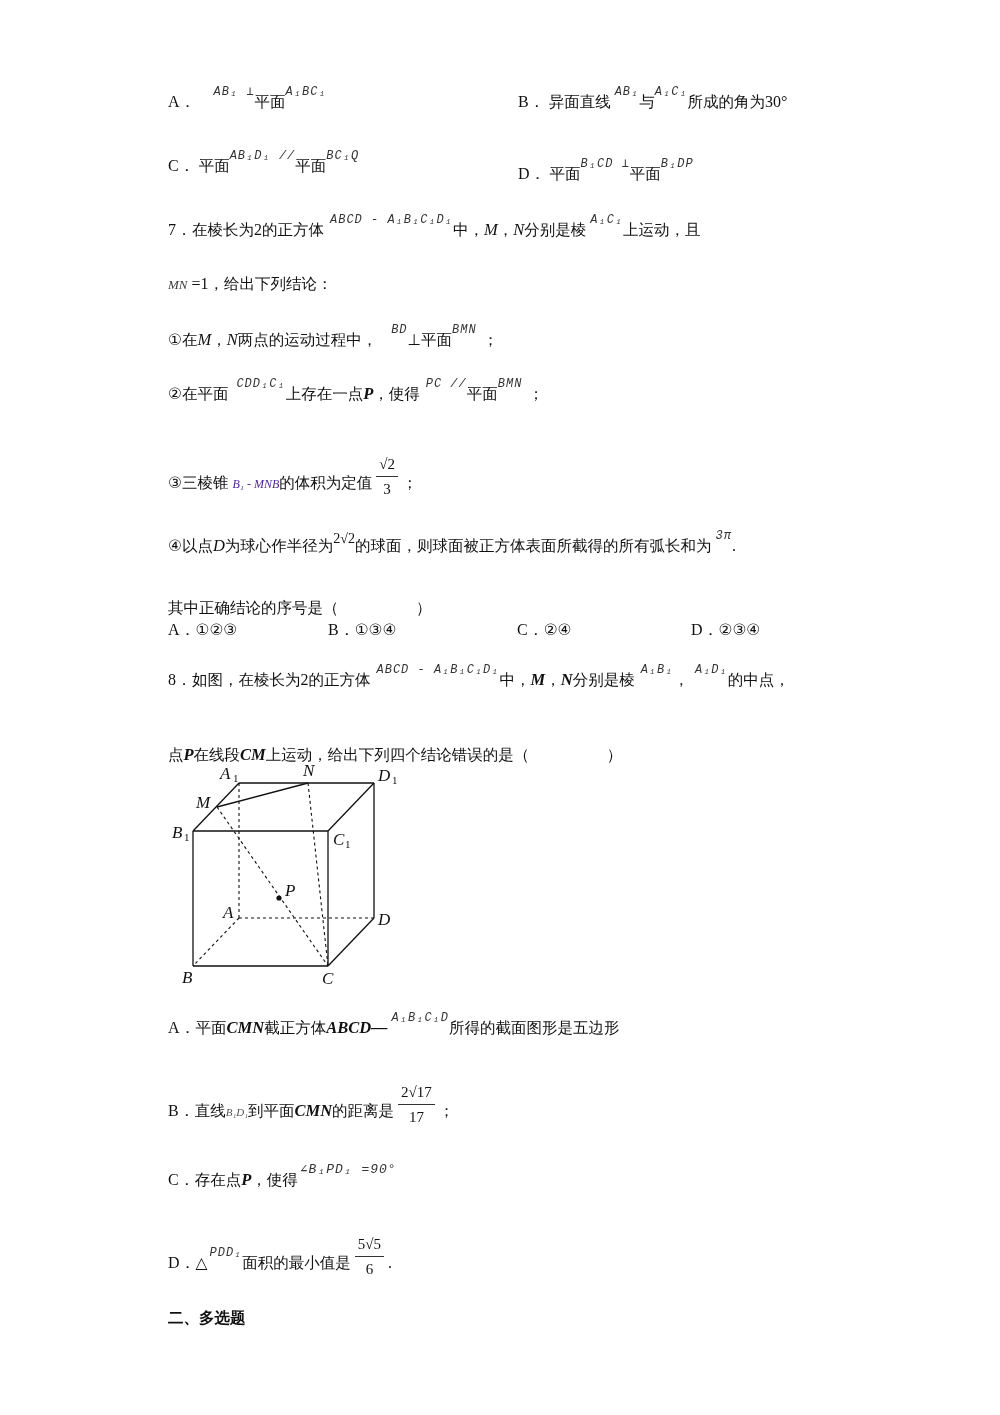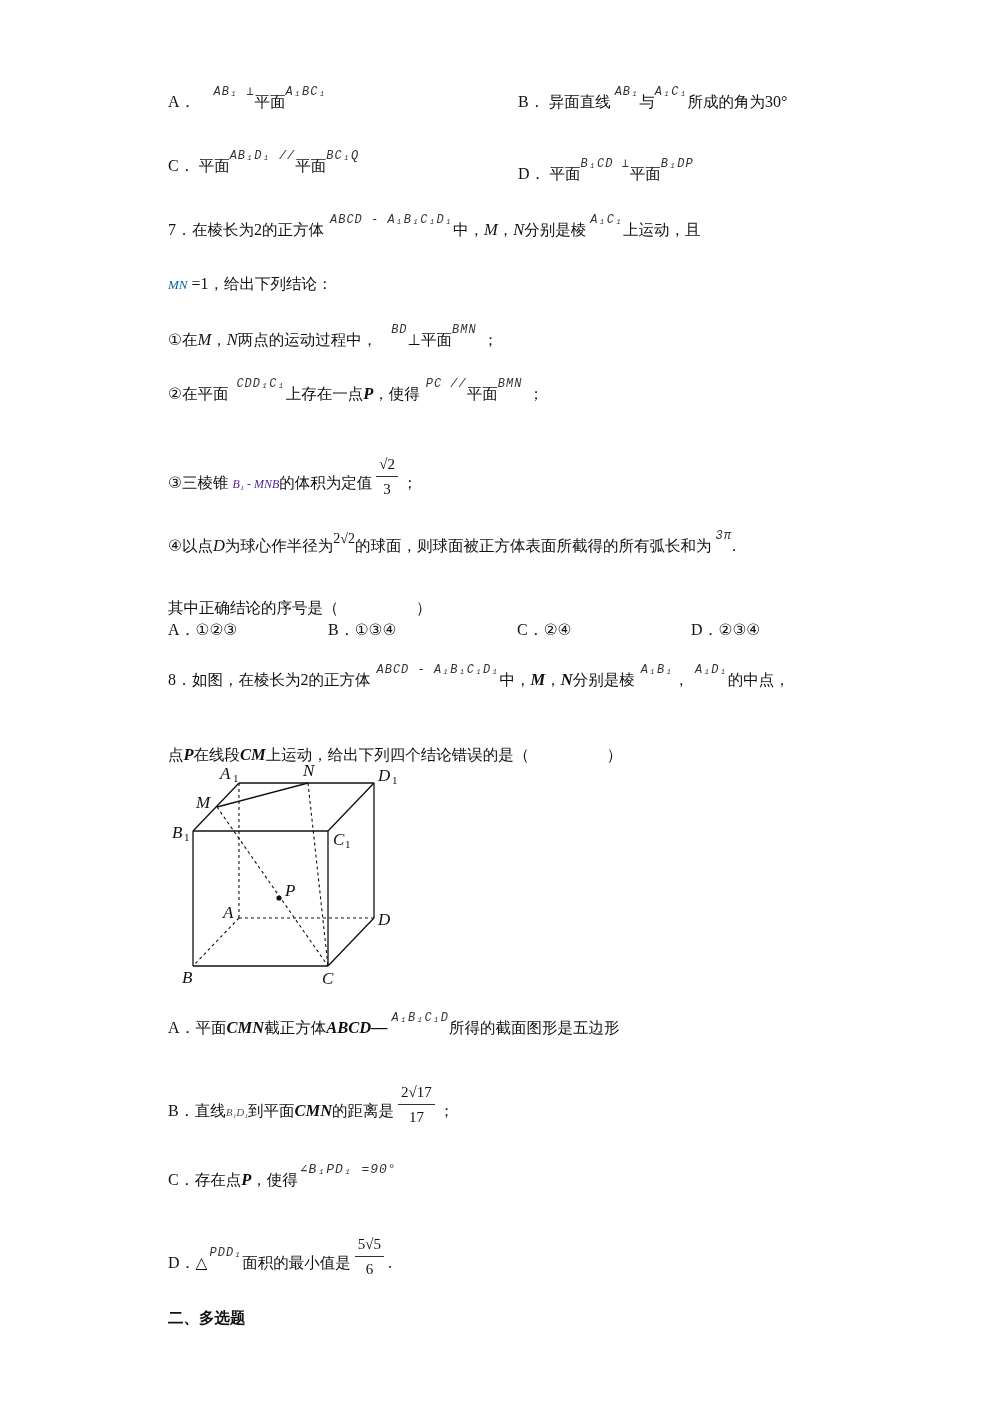--- a/index.html
+++ b/index.html
@@ -39,21 +39,21 @@
 </div>
 <div class="line" style="top:164px;left:518px;">
   <span class="up">D．</span>
   <span class="cn">平面</span><span class="m">B₁CD ⊥</span><span class="cn">平面</span><span class="m">B₁DP</span>
 </div>
 
 <div class="line" style="top:220px;">
   <span class="up">7．</span><span class="cn">在棱长为</span><span class="up">2</span><span class="cn">的正方体</span><span class="m" style="margin-left:6px">ABCD - A₁B₁C₁D₁</span><span class="cn">中，</span><span class="mb">M</span><span class="cn">，</span><span class="mb">N</span><span class="cn">分别是棱</span><span class="m" style="margin-left:4px">A₁C₁</span><span class="cn">上运动，且</span>
 </div>
 <div class="line" style="top:274px;">
-  <span class="mb" style="font-size:13px;color:#0369a1">MN</span><span class="up" style="margin-left:4px">=1</span><span class="cn">，给出下列结论：</span>
+  <span class="mb" style="font-size:13px;color:#404040">MN</span><span class="up" style="margin-left:4px">=1</span><span class="cn">，给出下列结论：</span>
 </div>
 
 <div class="line" style="top:330px;">
   <span class="cn">①在</span><span class="mb">M</span><span class="cn">，</span><span class="mb">N</span><span class="cn">两点的运动过程中，</span><span class="m" style="margin-left:14px">BD</span><span class="cn">⊥平面</span><span class="m">BMN</span><span class="cn" style="margin-left:6px">；</span>
 </div>
 <div class="line" style="top:384px;">
   <span class="cn">②在平面</span><span class="m" style="margin-left:8px">CDD₁C₁</span><span class="cn">上存在一点</span><span class="mbb">P</span><span class="cn">，使得</span><span class="m" style="margin-left:6px">PC //</span><span class="cn">平面</span><span class="m">BMN</span><span class="cn" style="margin-left:6px">；</span>
 </div>
 <div class="line" style="top:462px;">
   <span class="cn">③三棱锥</span><span class="mb" style="font-size:12px;color:#4c1d95;margin-left:4px">B₁ - MNB</span><span class="cn">的体积为定值</span><span class="frac"><span class="num">√2</span><span class="den">3</span></span><span class="cn">；</span>

